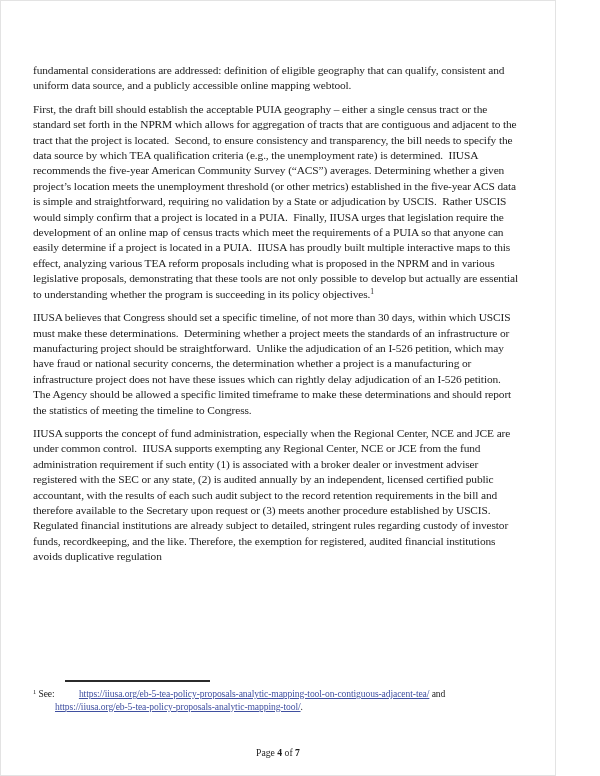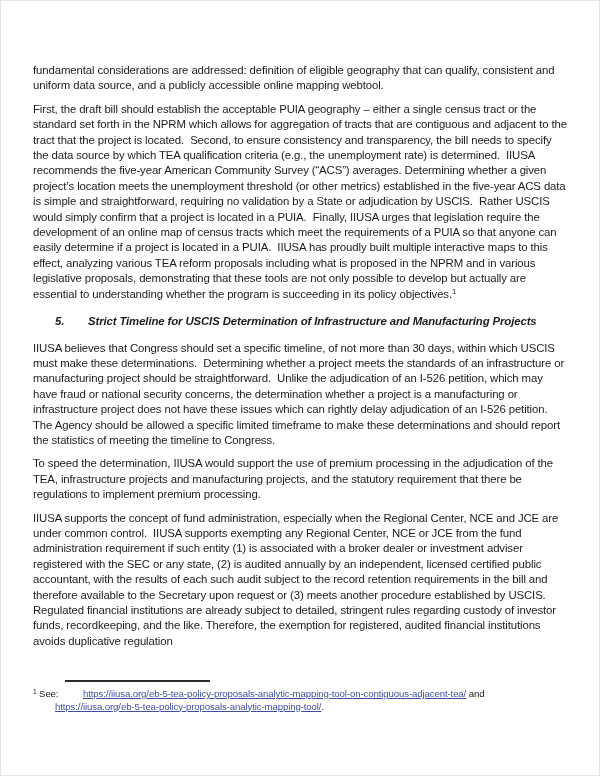--- a/index.html
+++ b/index.html
@@ -1,24 +1,24 @@
 <!DOCTYPE html>
 <html style="--link: #3f4fa0; --text: #1c1c1c;"><head>
 <meta charset="utf-8">
 <style>
   * { margin: 0; padding: 0; box-sizing: border-box; }
   html, body { width: 600px; height: 776px; background: #ffffff; }
   .page {
     position: relative;
-    width: 600px;
+    width: 556px;
     height: 776px;
     background: #ffffff;
     box-shadow: inset 0 0 0 1px #e3e3e3;
     padding: 63px 33px 0 33px;
-    font-family: Liberation Sans, sans-serif;
+    font-family: Liberation Serif, serif;
     color: #1c1c1c;
     overflow: hidden;
   }
   .body-text p {
     font-size: 11.4px;
     line-height: 15.4px;
     letter-spacing: -0.12px;
     text-align: left;
     white-space: pre-wrap;
     margin: 0 0 8px 0;
@@ -92,30 +92,29 @@
 <body>
 
 <div class="page">
 
   <div class="body-text">
 
     <p>fundamental considerations are addressed: definition of eligible geography that can qualify, consistent and uniform data source, and a publicly accessible online mapping webtool.</p>
 
     <p><span>First, the draft bill should establish the acceptable PUIA geography – either a single census tract or the standard set forth in the NPRM which allows for aggregation of tracts that are contiguous and adjacent to the tract that the project is located.  Second, to ensure consistency and transparency, the bill needs to specify the data source by which TEA qualification criteria (e.g., the unemployment rate) is determined.  IIUSA recommends the five-year American Community Survey (“ACS”) averages. Determining whether a given project’s location meets the unemployment threshold (or other metrics) established in the five-year ACS data is simple and straightforward, requiring no validation by a State or adjudication by USCIS.  Rather USCIS would simply confirm that a project is located in a PUIA.  Finally, IIUSA urges that legislation require the development of an online map of census tracts which meet the requirements of a PUIA so that anyone can easily determine if a project is located in a PUIA.  IIUSA has proudly built multiple interactive maps to this effect, analyzing various TEA reform proposals including what is proposed in the NPRM and in various legislative proposals, demonstrating that these tools are not only possible to develop but actually are essential to understanding whether the program is succeeding in its policy objectives.</span><sup>1</sup></p>
 
-    <p class="heading-numbered"><span class="h-num">5.</span><span class="h-text">Strict Timeline for USCIS Determination of Infrastructure and Manufacturing Projects</span></p>
 
     <p>IIUSA believes that Congress should set a specific timeline, of not more than 30 days, within which USCIS must make these determinations.  Determining whether a project meets the standards of an infrastructure or manufacturing project should be straightforward.  Unlike the adjudication of an I-526 petition, which may have fraud or national security concerns, the determination whether a project is a manufacturing or infrastructure project does not have these issues which can rightly delay adjudication of an I-526 petition.  The Agency should be allowed a specific limited timeframe to make these determinations and should report the statistics of meeting the timeline to Congress.</p>
 
-    <p>To speed the determination, IIUSA would support the use of premium processing in the adjudication of the TEA, infrastructure projects and manufacturing projects, and the statutory requirement that there be regulations to implement premium processing.</p>
 
 
     <p>IIUSA supports the concept of fund administration, especially when the Regional Center, NCE and JCE are under common control.  IIUSA supports exempting any Regional Center, NCE or JCE from the fund administration requirement if such entity (1) is associated with a broker dealer or investment adviser registered with the SEC or any state, (2) is audited annually by an independent, licensed certified public accountant, with the results of each such audit subject to the record retention requirements in the bill and therefore available to the Secretary upon request or (3) meets another procedure established by USCIS. Regulated financial institutions are already subject to detailed, stringent rules regarding custody of investor funds, recordkeeping, and the like. Therefore, the exemption for registered, audited financial institutions avoids duplicative regulation</p>
 
   </div>
 
   <div class="footnote-area">
     <div class="footnote-rule"></div>
     <div class="footnote-text"><sup>1</sup><span> See: </span><a>https://iiusa.org/eb-5-tea-policy-proposals-analytic-mapping-tool-on-contiguous-adjacent-tea/</a><span> and </span><a>https://iiusa.org/eb-5-tea-policy-proposals-analytic-mapping-tool/</a><span>.</span></div>
   </div>
 
+  <div class="page-footer"><span>Page </span><b>4</b><span> of </span><b>7</b></div>
 
 </div>
 
 </body></html>

